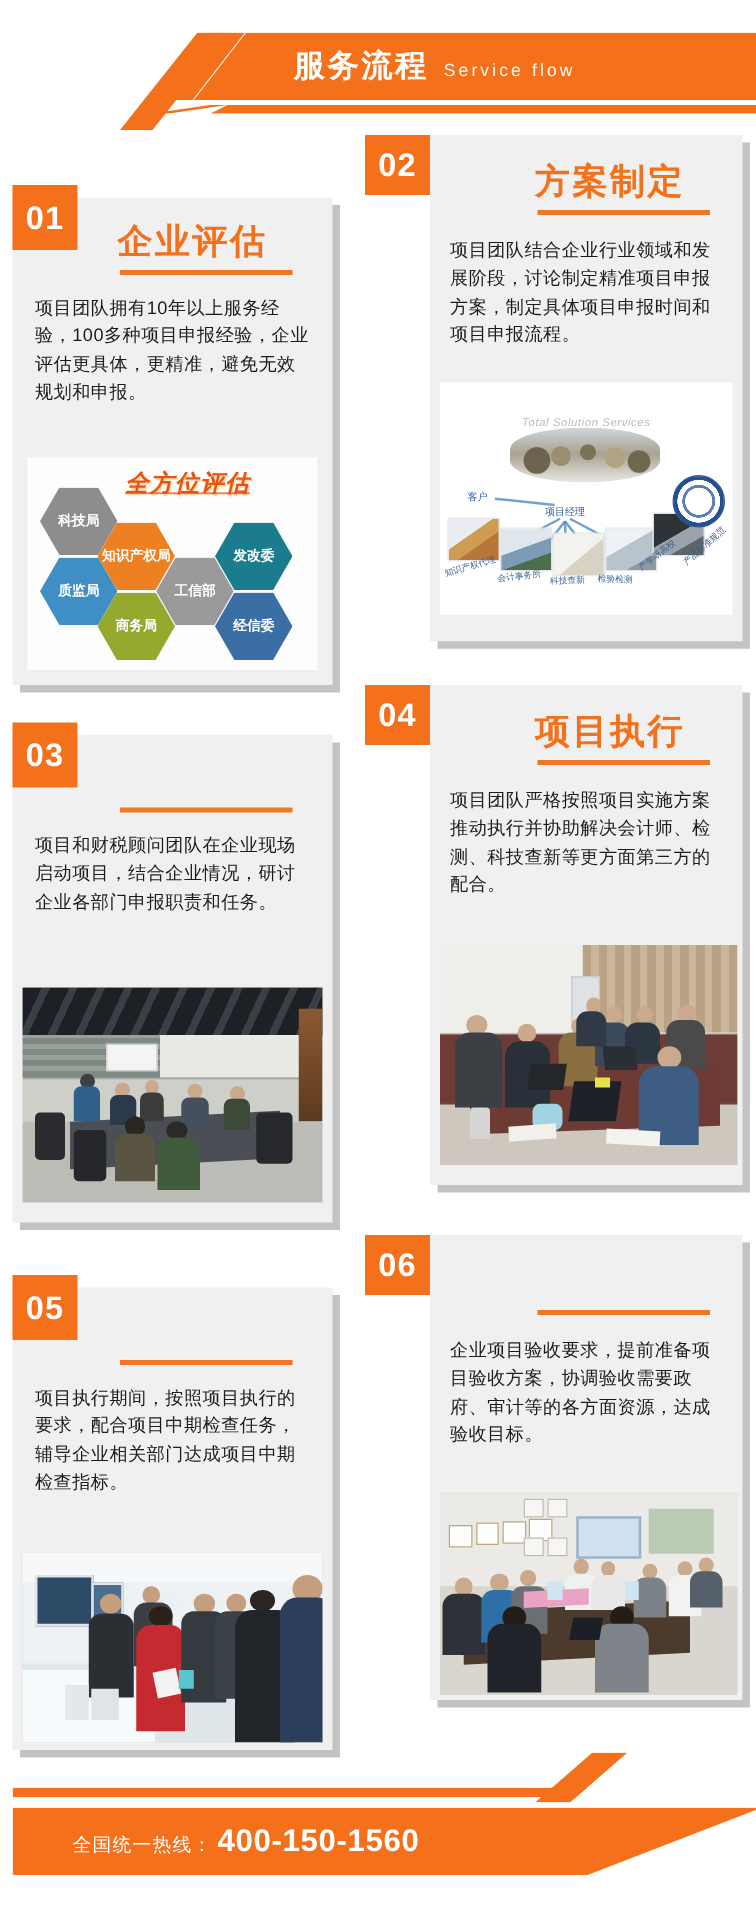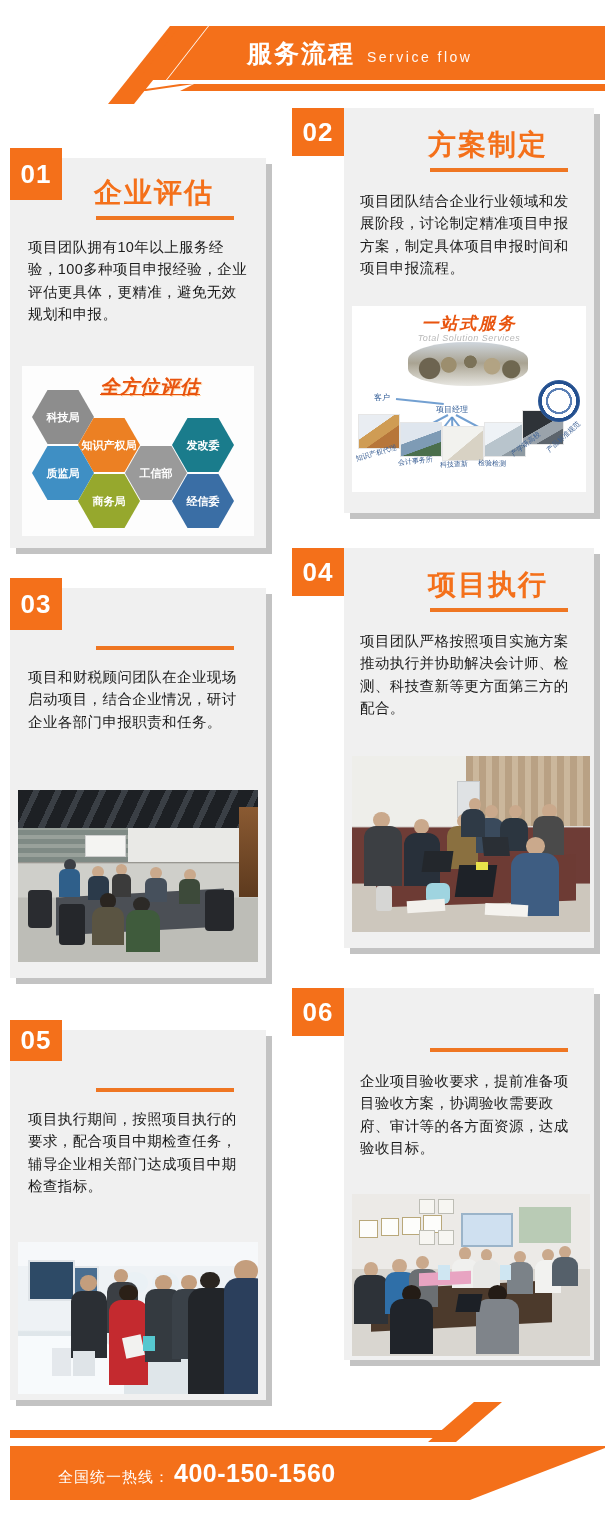--- a/index.html
+++ b/index.html
@@ -6,21 +6,21 @@
   body{
     width:605px;height:1538px;
     background:#ffffff;
     font-family:"Liberation Sans","DejaVu Sans",sans-serif;
     overflow:hidden;
     position:relative;
   }
   .page{position:relative;width:605px;height:1538px;overflow:hidden;}
 
   
-  .header{position:absolute;left:12px;top:0;width:532px;height:100px;}
+  .header{position:absolute;left:0;top:0;width:532px;height:100px;}
   .hdr-bar{
     position:absolute;left:155px;top:26px;width:470px;height:54px;
     background:#f4701a;
     -webkit-clip-path:polygon(42px 0,470px 0,470px 54px,0 54px);
     clip-path:polygon(42px 0,470px 0,470px 54px,0 54px);
     display:flex;align-items:center;
   }
   .hdr-text-wrap{display:flex;align-items:baseline;margin-left:80px;}
   .hdr-cn{
     color:#ffffff;font-size:25px;font-weight:bold;letter-spacing:2px;
@@ -210,21 +210,20 @@
   </div>
 
   <div class="card" style="left:292px;top:108px;width:300px;height:410px;">
     <div class="card-body" style="left:52px;top:0;width:250px;height:405px;"></div>
     <div class="badge" style="left:0;top:0;width:52px;height:48px;">02</div>
     <div class="card-title" style="left:136px;top:18px;">方案制定</div>
     <div class="title-rule" style="left:138px;top:60px;width:138px;"></div>
     <div class="card-desc" style="left:68px;top:82px;width:222px;">项目团队结合企业行业领域和发展阶段，讨论制定精准项目申报方案，制定具体项目申报时间和项目申报流程。</div>
 
     <div class="onestop" style="left:60px;top:198px;width:234px;height:186px;">
-      <div class="os-title">一站式服务</div>
       <div class="os-sub">Total Solution Services</div>
       <div class="os-hero"></div>
       <div class="os-center" style="left:22px;top:86px;">客户</div>
       <div class="os-center" style="left:84px;top:98px;">项目经理</div>
       <div class="os-arrow" style="left:44px;top:92px;width:48px;transform:rotate(6deg);"></div>
       <div class="os-arrow" style="left:100px;top:110px;width:40px;transform:rotate(52deg);"></div>
       <div class="os-arrow" style="left:100px;top:110px;width:44px;transform:rotate(128deg);"></div>
       <div class="os-arrow" style="left:100px;top:110px;width:34px;transform:rotate(88deg);"></div>
       <div class="os-arrow" style="left:104px;top:108px;width:48px;transform:rotate(28deg);"></div>
       <div class="os-arrow" style="left:96px;top:108px;width:54px;transform:rotate(152deg);"></div>
@@ -316,21 +315,21 @@
         <div class="p-rect" style="left:10%;top:74%;width:7%;height:14%;background:#d6d6d4;border-radius:3px;"></div>
         <div class="p-rect" style="left:23%;top:82%;width:16%;height:7%;background:#f2f0ec;transform:rotate(-4deg);"></div>
         <div class="p-rect" style="left:56%;top:84%;width:18%;height:7%;background:#f5f3ef;transform:rotate(3deg);"></div>
         <div class="p-rect" style="left:52%;top:60%;width:5%;height:5%;background:#e8e24a;"></div>
       </div>
     </div>
   </div>
 
   <div class="card" style="left:10px;top:1020px;width:272px;height:380px;">
     <div class="card-body" style="width:256px;height:370px;top:10px;"></div>
-    <div class="badge" style="left:0;top:0;width:52px;height:41px;">05</div>
+    <div class="badge" style="left:0;top:0;width:52px;height:52px;">05</div>
     <div class="title-rule" style="left:86px;top:68px;width:138px;"></div>
     <div class="card-desc" style="left:18px;top:88px;width:222px;">项目执行期间，按照项目执行的要求，配合项目中期检查任务，辅导企业相关部门达成项目中期检查指标。</div>
 
     <div class="photo" style="left:8px;top:222px;width:240px;height:152px;">
       <div class="scene" style="background:linear-gradient(180deg,#eef2f5 0 58%,#dfe6ea 59% 100%);">
         <div class="p-rect" style="left:0;top:0;width:100%;height:16%;background:#f6f8fa;"></div>
         <div class="p-rect" style="left:4%;top:12%;width:18%;height:24%;background:#2d4a66;border:2px solid #dfe4e8;"></div>
         <div class="p-rect" style="left:23%;top:16%;width:9%;height:16%;background:#4a6e90;border:2px solid #e3e7ea;"></div>
         <div class="p-rect" style="left:43%;top:20%;width:11%;height:14%;background:#eaf1f5;border-radius:50%;"></div>
         <div class="p-rect" style="left:56%;top:20%;width:11%;height:14%;background:#eaf1f5;border-radius:50%;"></div>

